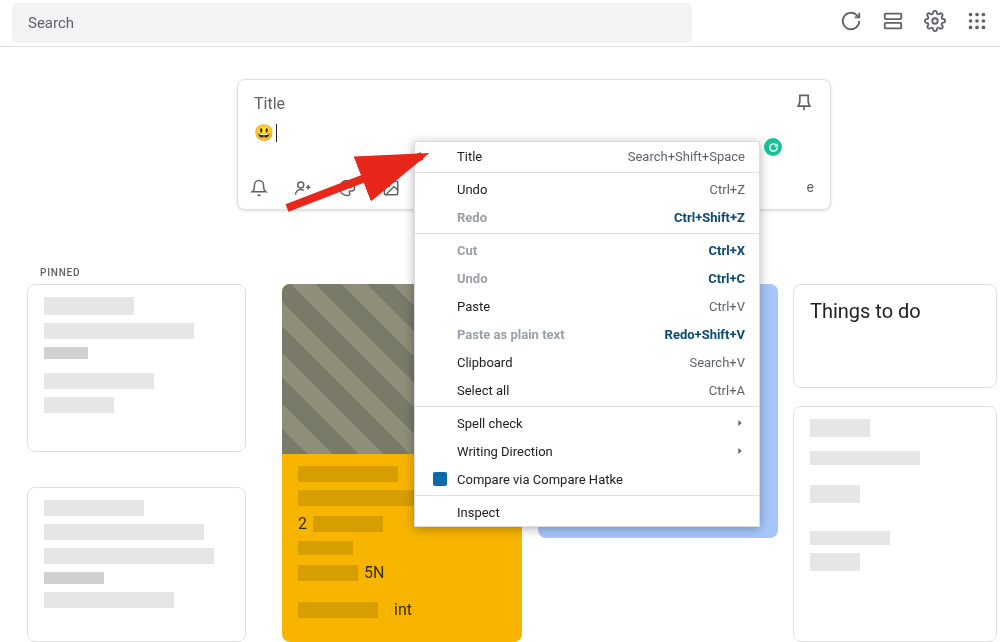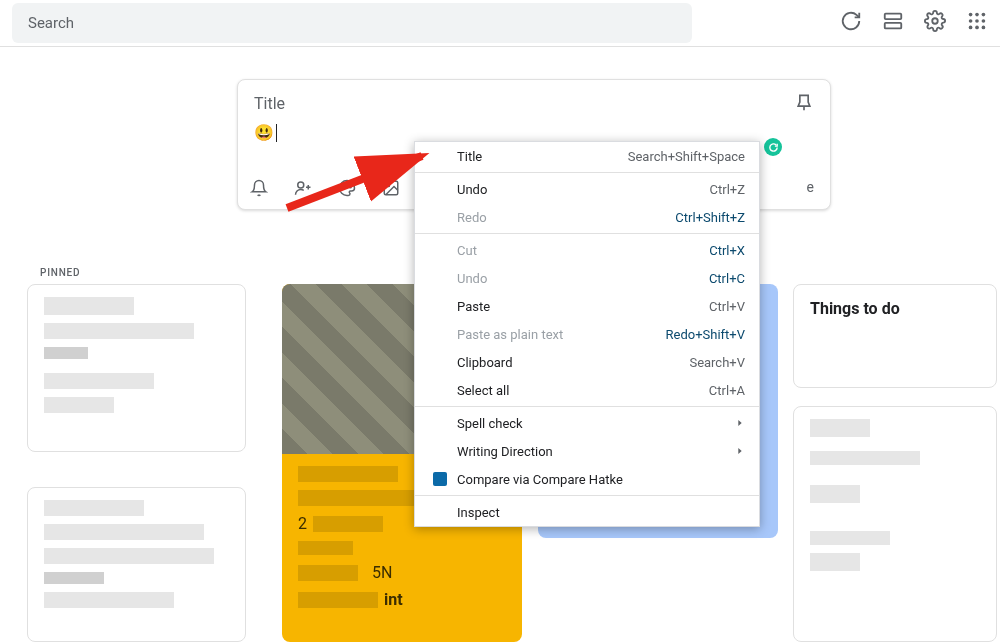--- a/index.html
+++ b/index.html
@@ -30,32 +30,32 @@
   .note-toolbar { position:absolute; bottom:8px; left:12px; display:flex; gap:26px; color:#5f6368; }
   .note-toolbar svg { width:18px; height:18px; }
   .pin { position:absolute; top:12px; right:16px; color:#5f6368; }
   .grammarly { position:absolute; top:58px; right:48px; width:18px;height:18px;border-radius:50%;background:#15c39a;display:flex;align-items:center;justify-content:center;}
   .grammarly svg{width:11px;height:11px;}
   .cursor { display:inline-block; width:1px; height:18px; background:#202124; }
 
   
   .ctxmenu { position:absolute; left:414px; top:141px; width:346px; background:#fff; box-shadow:0 2px 10px rgba(0,0,0,.3); border:1px solid #dadce0; z-index:10; font-size:13px; color:#202124; }
   .ctxmenu .item { display:flex; align-items:center; padding:0 14px; height:28px; cursor:default; }
-  .ctxmenu .item.disabled { color:#9aa0a6; }
+  .ctxmenu .item.disabled { color:#9aa0a6;font-weight:bold; }
   .ctxmenu .item .shortcut { margin-left:auto; color:#5f6368;text-align:right; }
   .ctxmenu .item.disabled .shortcut { color:#0c4a6e; }
   .ctxmenu .sep { border-top:1px solid #e0e0e0; margin:2px 0; }
   .ctxmenu .item .chev { margin-left:auto; }
   .ctxmenu .iconcell { width:22px; display:flex; align-items:center; justify-content:center; margin-right:6px; }
 
   
   .arrow { position:absolute; z-index:20; }
 
   
-  .ttd-title { padding:14px 16px; font-size:16px; font-weight:700; }
+  .ttd-title { padding:14px 16px; font-size:20px; font-weight:400; }
 </style>
 </head>
 <body>
 
 <div class="header">
   <div class="searchbox">
     <span>Search</span>
   </div>
   <div class="header-icons">
     <span>
@@ -158,25 +158,25 @@
 <div class="card yellow" style="left:282px; top:284px; width:240px; height:358px;">
   <div style="height:170px;background:repeating-linear-gradient(45deg,#7a7a6a 0 18px,#8e8e7a 18px 36px);"></div>
   <div class="card-body" style="color:#3b2d00;">
     <span class="px" style="width:100px;height:16px;background:#d79e00;"></span>
     <span class="px" style="width:140px;height:16px;background:#d79e00;"></span>
     <div style="display:flex;align-items:center;gap:6px;">
         <span>2</span>
         <span class="px" style="width:70px;height:16px;background:#d79e00;margin:0;"></span>
       </div>
     <span class="px" style="width:55px;height:14px;background:#d79e00;margin-top:8px;"></span>
-    <div style="display:flex;align-items:center;gap:14px;margin-top:6px;">
+    <div style="display:flex;align-items:center;gap:6px;margin-top:6px;">
         <span class="px" style="width:60px;height:16px;background:#d79e00;margin:0;"></span>
         <span>5N</span>
       </div>
-    <div style="display:flex;align-items:center;gap:6px;margin-top:8px;font-weight:bold;">
+    <div style="display:flex;align-items:center;gap:16px;margin-top:18px;">
         <span class="px" style="width:80px;height:16px;background:#d79e00;margin:0;"></span>
         <span>int</span>
       </div>
   </div>
 </div>
 
 <div class="card blue" style="left:538px; top:284px; width:240px; height:254px; z-index:1;"></div>
 
 <div class="card" style="left:793px; top:284px; width:204px; height:104px;">
   <div class="ttd-title">Things to do</div>

